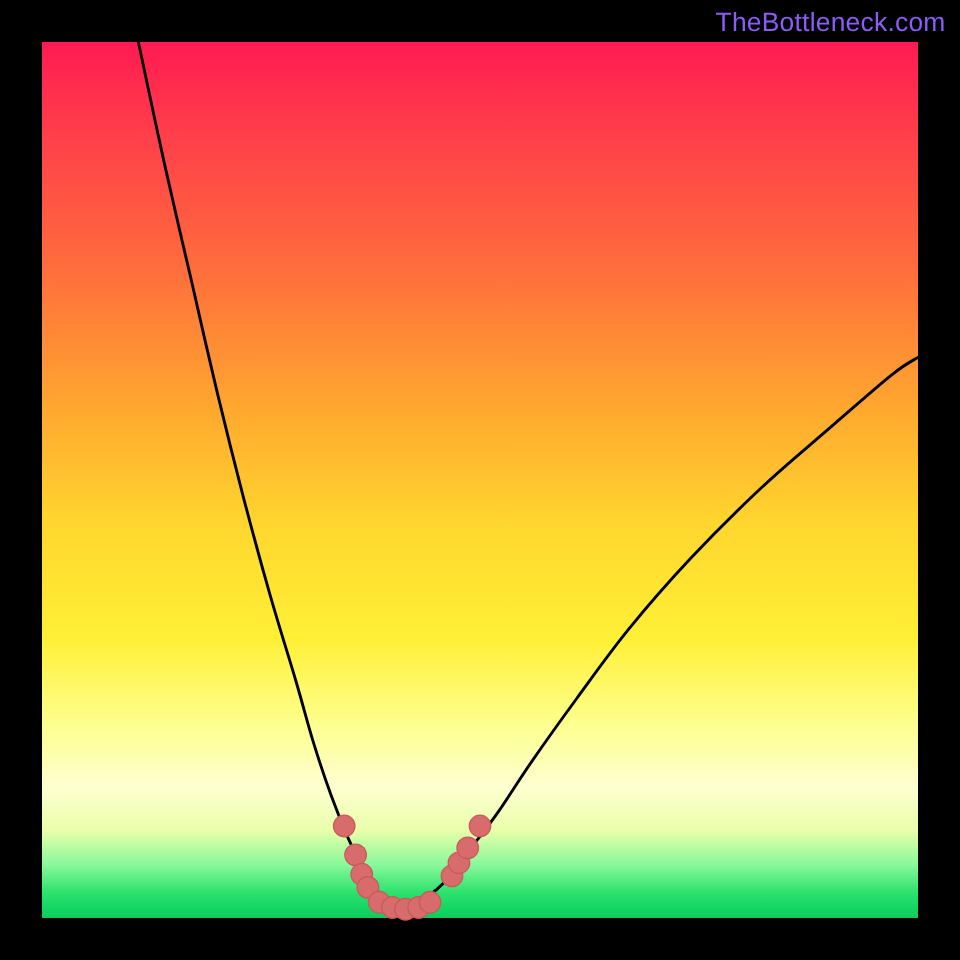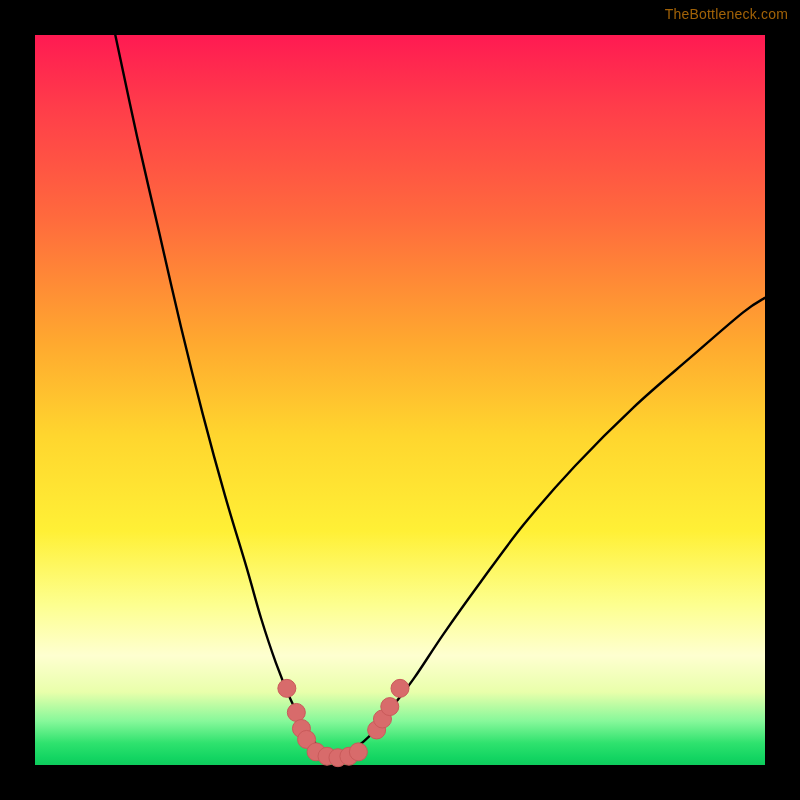--- a/index.html
+++ b/index.html
@@ -46,22 +46,22 @@
     left: 0;
     top: 0;
     width: 730px;
     height: 730px;
     overflow: visible;
   }
   .watermark {
     position: absolute;
     top: 6px;
     right: 12px;
-    color: #a16207;
-    font-size: 14px;
+    color: #8b5cf6;
+    font-size: 22px;
     letter-spacing: 0.2px;
     font-weight: 400;
     user-select: none;
   }
 </style>
 </head>
 <body>
 
 <div class="stage">
 

